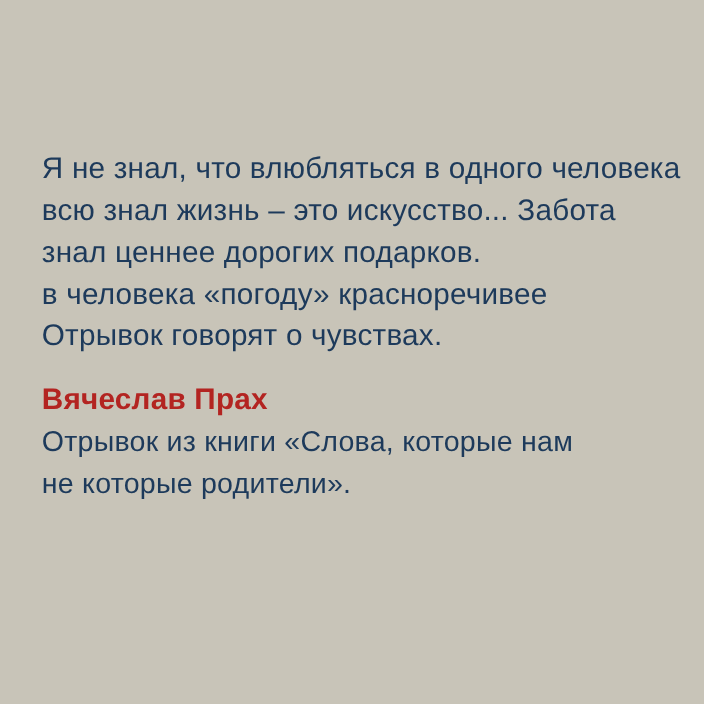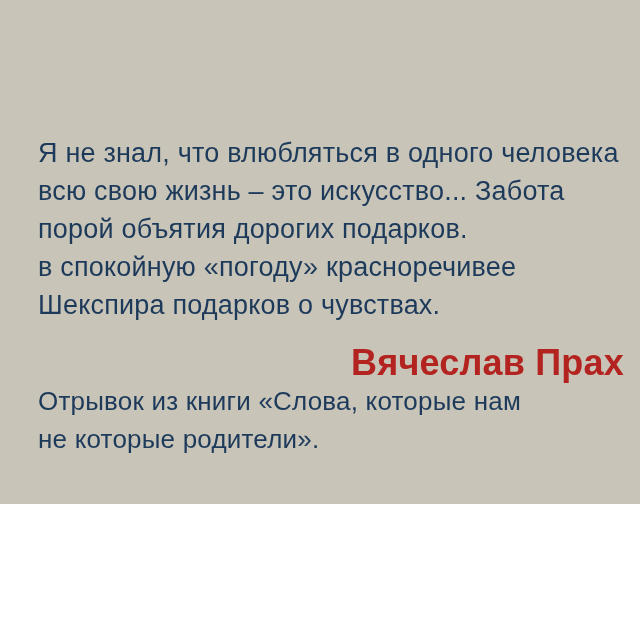--- a/index.html
+++ b/index.html
@@ -7,63 +7,62 @@
     padding: 0;
   }
   body {
     width: 640px;
     height: 640px;
     overflow: hidden;
     font-family: "Liberation Sans", sans-serif;
   }
   .card {
     width: 640px;
-    height: 504px;
+    height: 640px;
     box-sizing: border-box;
     background: var(--bg, #c8c4b8);
-    padding: 134px 16px 0 38px;
+    padding: 134px 28px 0 38px;
   }
   .quote-line {
     color: var(--text, #1d3a5b);
     font-size: 27px;
     line-height: 38px;
     font-weight: 500;
     letter-spacing: 0.2px;
     white-space: nowrap;
   }
   .attribution {
     margin-top: 20px;
   }
   .author-name {
     color: var(--accent, #b32421);
-    font-size: 36px;
+    font-size: 27px;
     line-height: 38px;
     font-weight: 700;
     letter-spacing: 0.2px;
     white-space: nowrap;
-    text-align: right;
   }
   .source-line {
     color: var(--text, #1d3a5b);
     font-size: 26px;
     line-height: 38px;
     font-weight: 500;
     letter-spacing: 0.2px;
     white-space: nowrap;
   }
 </style>
 </head>
 <body>
 
 <div class="card">
   <div class="quote">
     <div class="quote-line">Я не знал, что влюбляться в одного человека</div>
-    <div class="quote-line">всю свою жизнь – это искусство... Забота</div>
-    <div class="quote-line">порой объятия дорогих подарков.</div>
-    <div class="quote-line">в спокойную «погоду» красноречивее</div>
-    <div class="quote-line">Шекспира подарков о чувствах.</div>
+    <div class="quote-line">всю знал жизнь – это искусство... Забота</div>
+    <div class="quote-line">знал ценнее дорогих подарков.</div>
+    <div class="quote-line">в человека «погоду» красноречивее</div>
+    <div class="quote-line">Отрывок говорят о чувствах.</div>
   </div>
   <div class="attribution">
     <div class="author-name">Вячеслав Прах</div>
     <div class="source-line">Отрывок из книги «Слова, которые нам</div>
     <div class="source-line">не которые родители».</div>
   </div>
 </div>
 
 </body></html>

